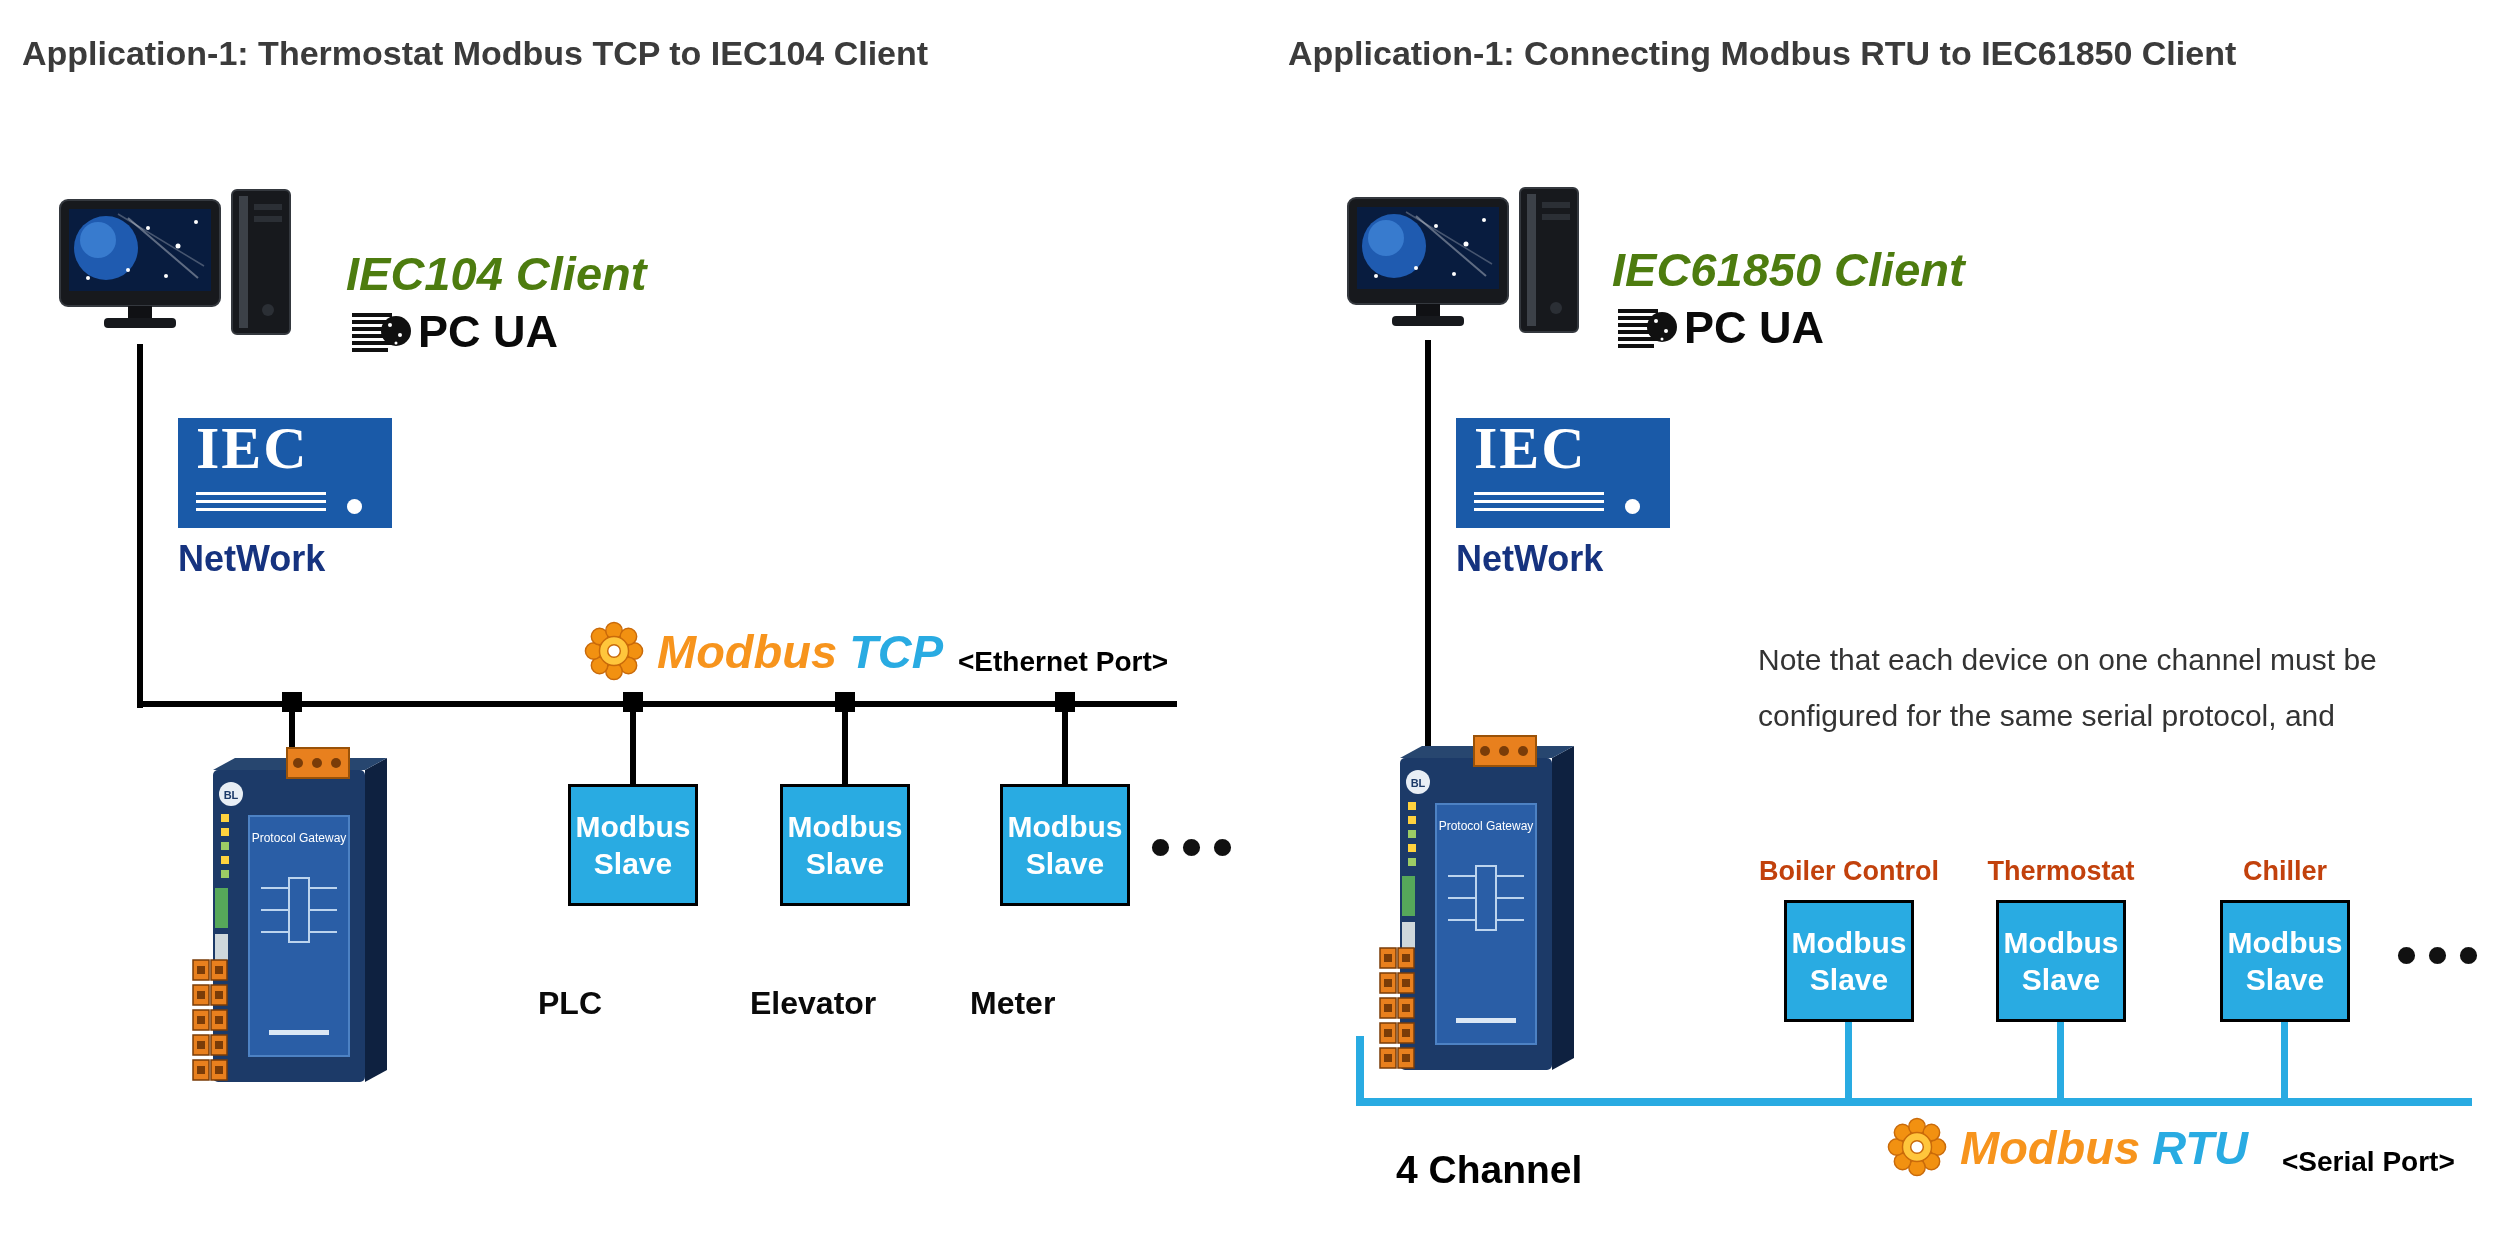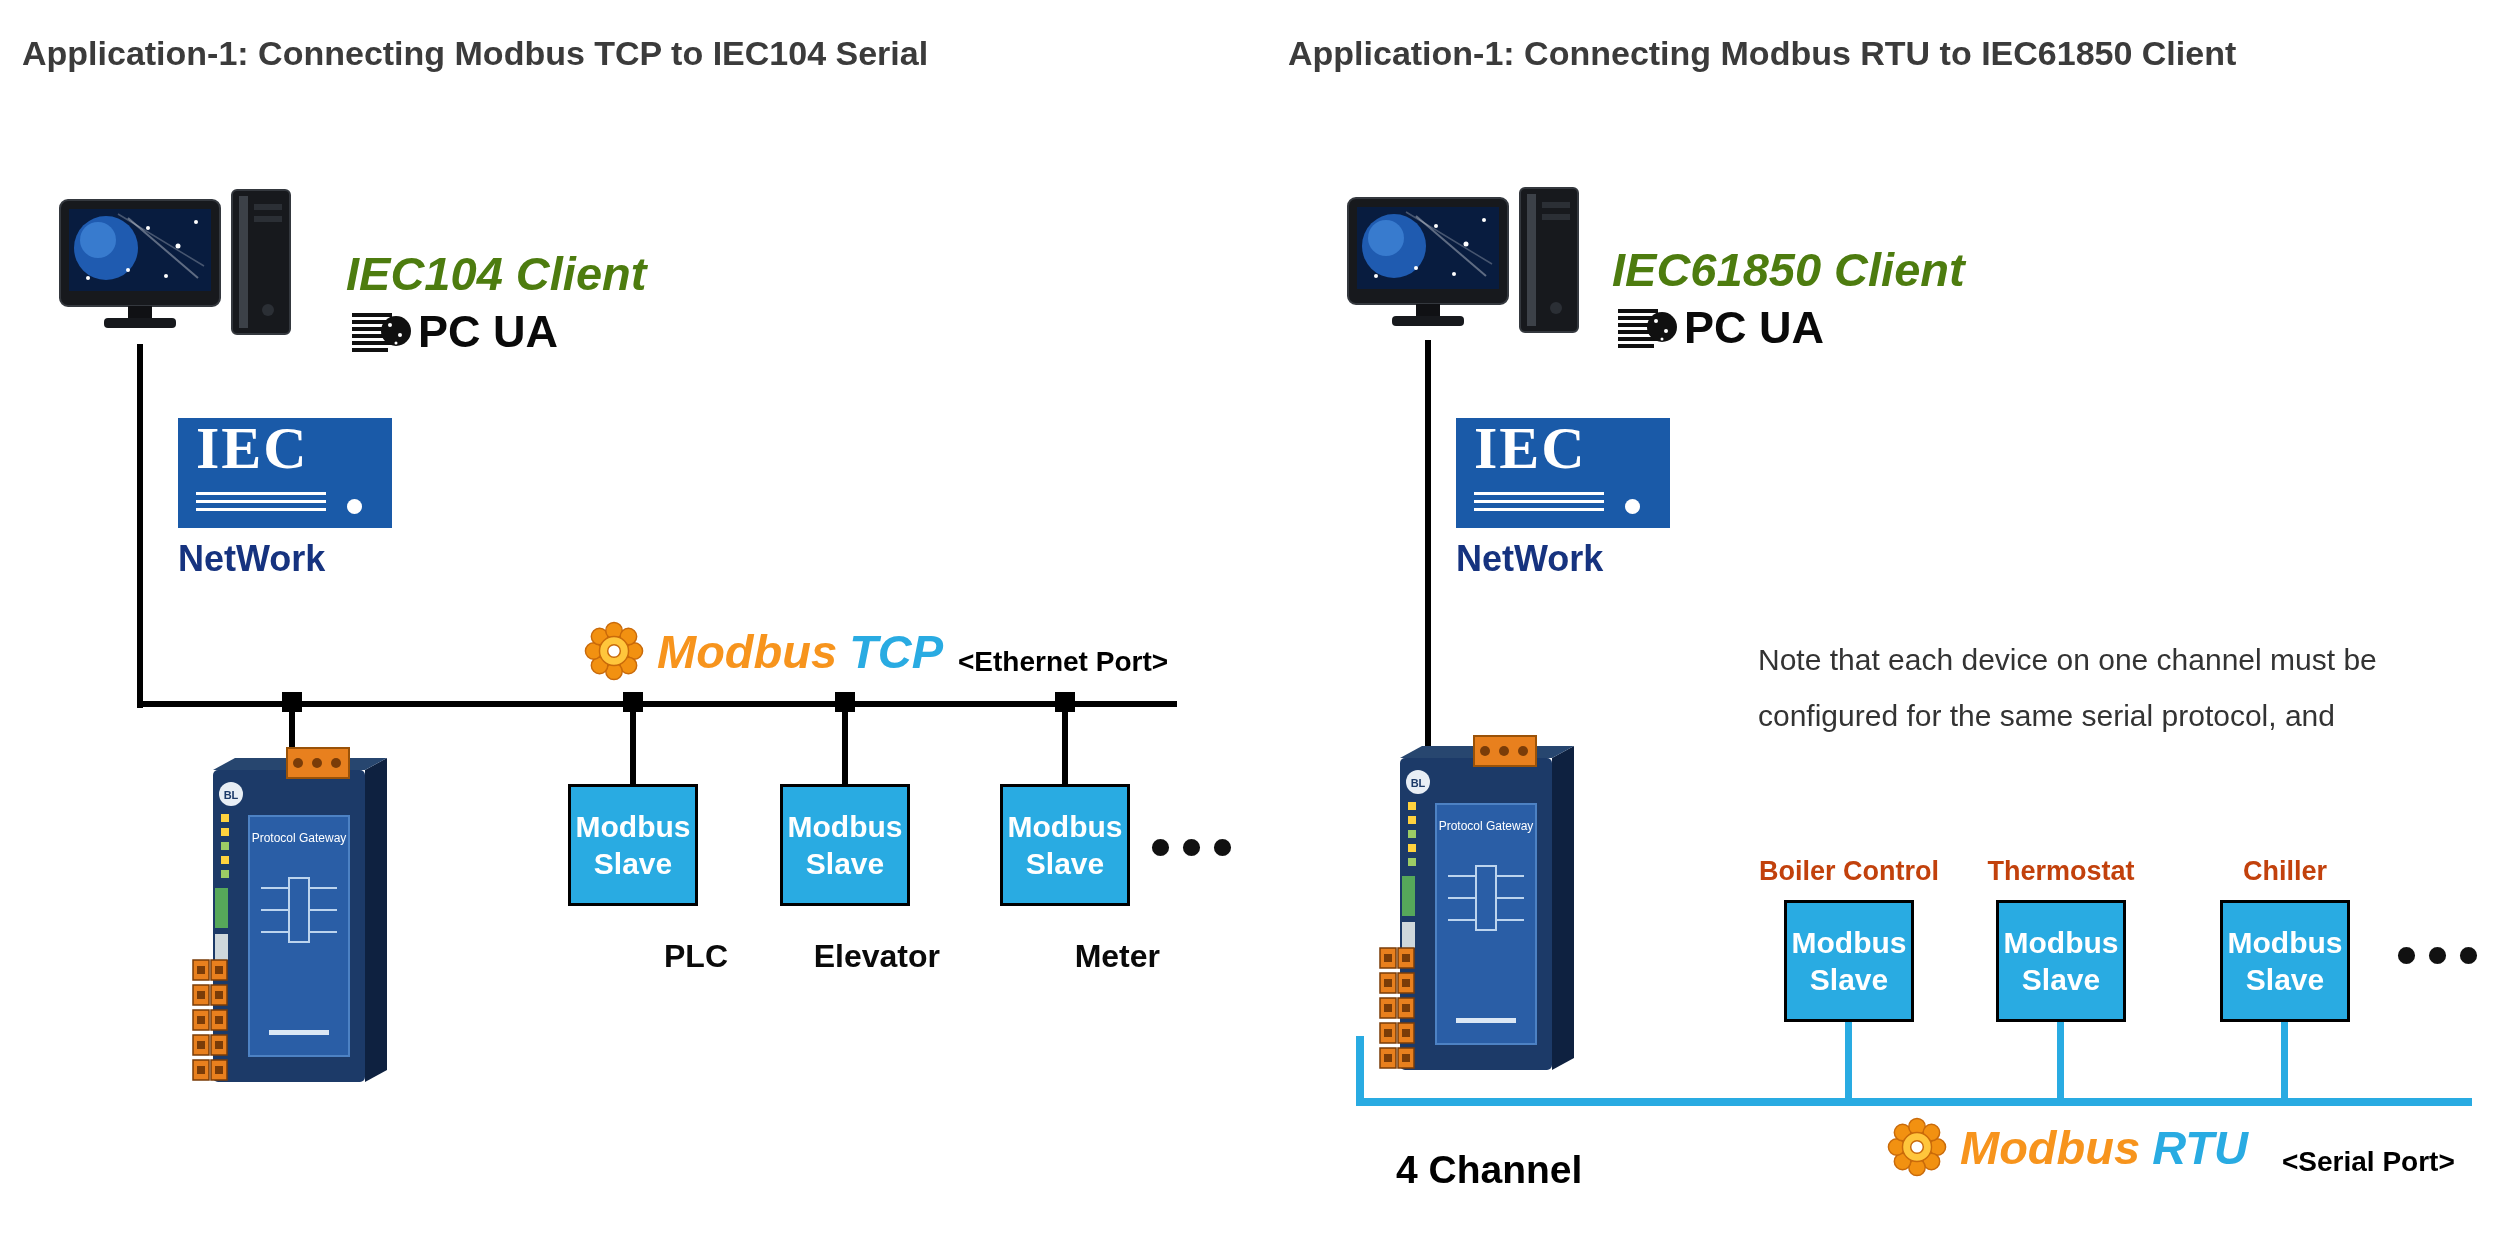--- a/index.html
+++ b/index.html
@@ -20,32 +20,32 @@
   .iec-lines div{height:3px;background:#fff;margin-bottom:5px;}
   .iec-dot{position:absolute;right:30px;bottom:14px;width:15px;height:15px;border-radius:50%;background:#fff;}
   .network{font-size:36px;font-weight:700;color:#16337f;text-align:left;}
   .modbus-logo{display:flex;align-items:center;gap:12px;}
   .modbus-word{font-size:47px;font-weight:800;font-style:italic;color:#F7941D;white-space:nowrap;}
   .modbus-variant{font-size:47px;font-weight:800;font-style:italic;color:#29ABE2;white-space:nowrap;}
   .port-label{font-size:28px;font-weight:700;color:#000;white-space:nowrap;}
   .slave-box{background:#29ABE2;border:3px solid #000;color:#fff;display:flex;flex-direction:column;
              align-items:center;justify-content:center;font-size:30px;font-weight:700;line-height:1.25;
              box-sizing:border-box;}
-  .slave-caption{font-size:32px;font-weight:600;color:#0a0a0a;text-align:right;white-space:nowrap;}
+  .slave-caption{font-size:32px;font-weight:600;color:#0a0a0a;text-align:left;white-space:nowrap;margin-top:47px;}
   .device-caption{font-size:27px;font-weight:600;color:#c2410c;text-align:center;white-space:nowrap;}
   .note-line{font-size:30px;color:#333;line-height:56px;white-space:nowrap;}
   .channel{font-size:39px;font-weight:700;color:#000000;white-space:nowrap;}
   .dots{font-size:60px;font-weight:700;color:#111;letter-spacing:10px;white-space:nowrap;}
 </style>
 </head>
 <body>
 
 <div id="canvas">
 
-  <div class="abs title" style="left:22px;top:34px;">Application-1: Connecting Modbus TCP to IEC104 Serial</div>
+  <div class="abs title" style="left:22px;top:34px;">Application-1: Thermostat Modbus TCP to IEC104 Client</div>
 
   <svg class="abs" style="left:58px;top:188px;" width="252" height="164" viewBox="0 0 252 164">
     <rect x="2" y="12" width="160" height="106" rx="8" fill="#17191d" stroke="#34383e" stroke-width="2"></rect>
     <rect x="11" y="21" width="142" height="82" fill="#081c3f"></rect>
     <circle cx="48" cy="60" r="32" fill="#1f5bb0"></circle>
     <circle cx="40" cy="52" r="18" fill="#3f83d6" opacity="0.8"></circle>
     <line x1="70" y1="30" x2="140" y2="90" stroke="#ffffff" stroke-width="2" opacity="0.35"></line>
     <line x1="60" y1="26" x2="146" y2="78" stroke="#ffffff" stroke-width="1.5" opacity="0.25"></line>
     <circle cx="90" cy="40" r="2" fill="#fff"></circle>
       <circle cx="120" cy="58" r="2.5" fill="#fff"></circle>

